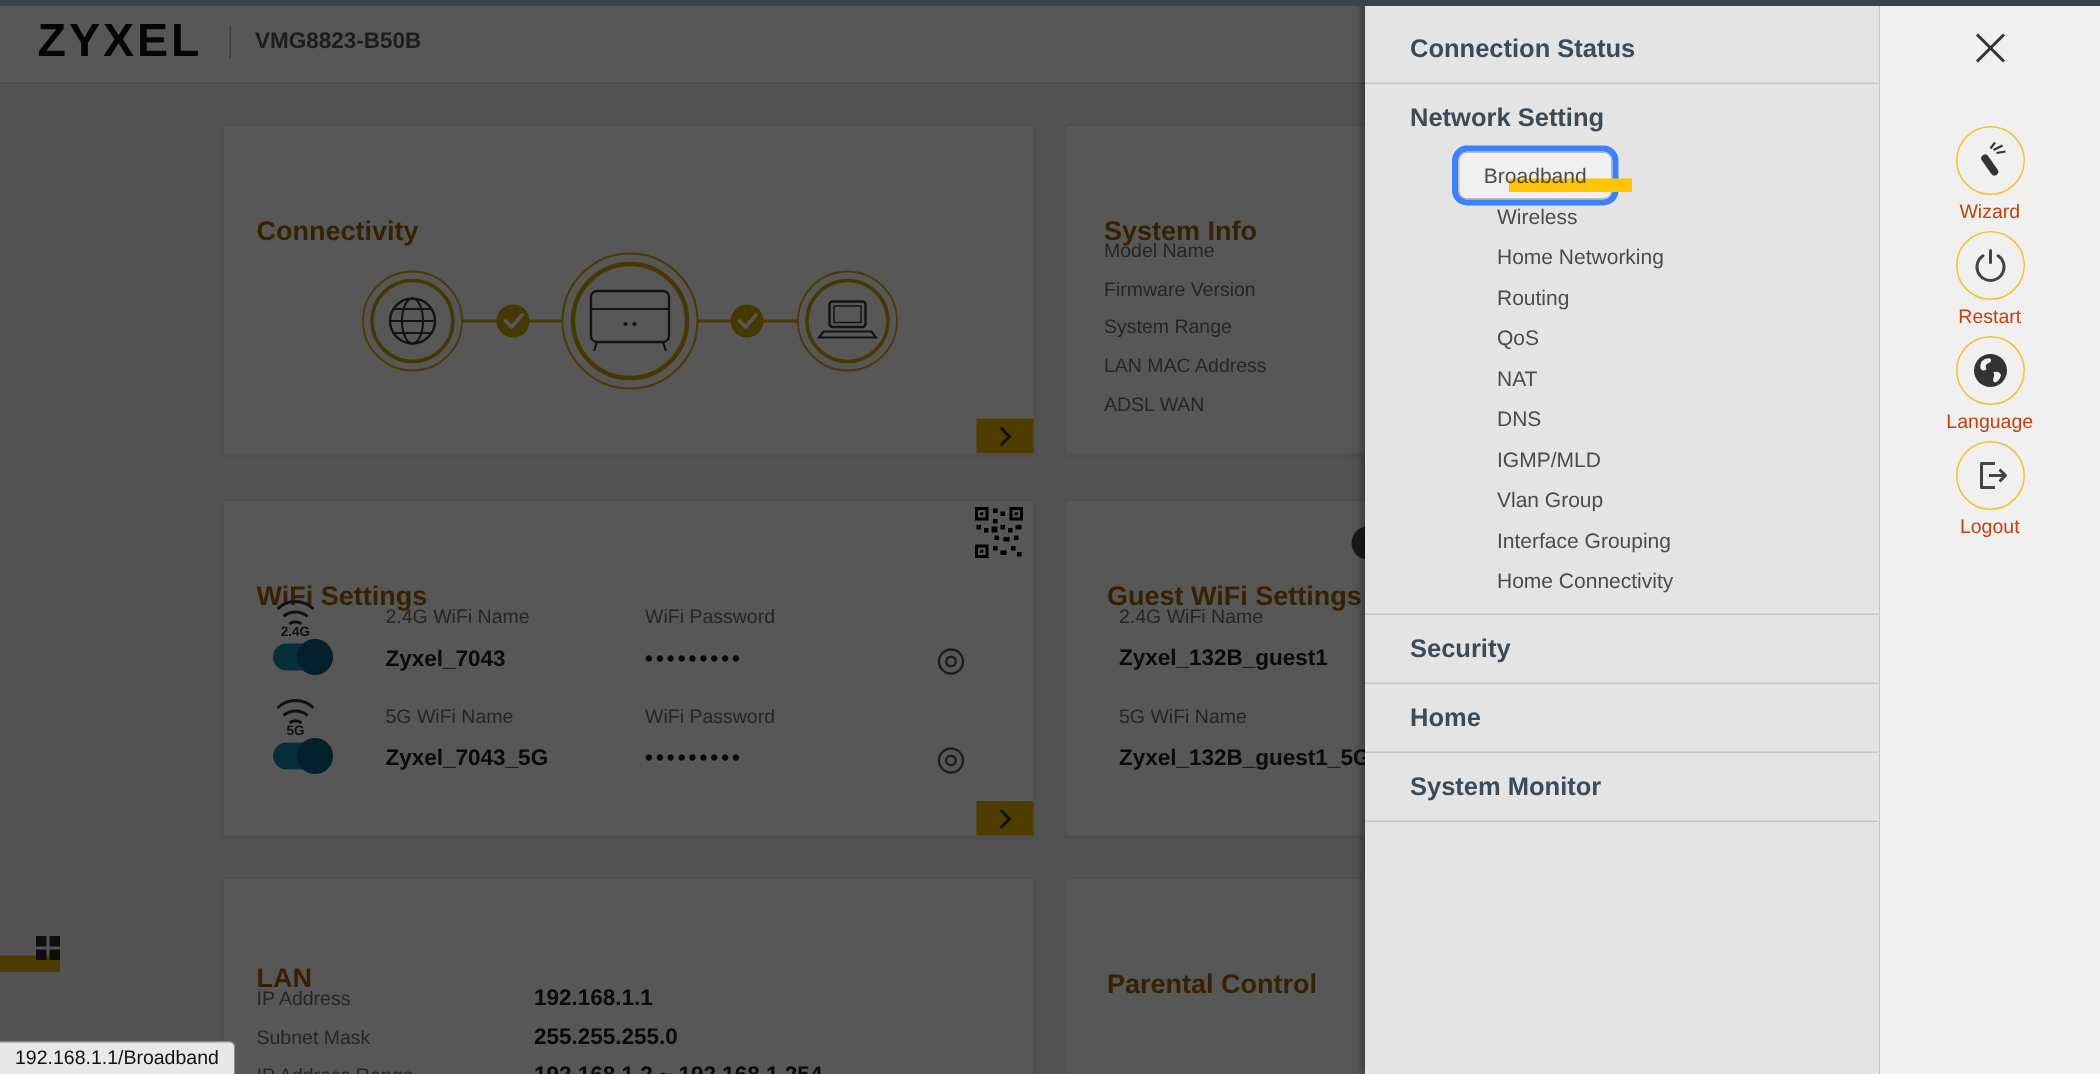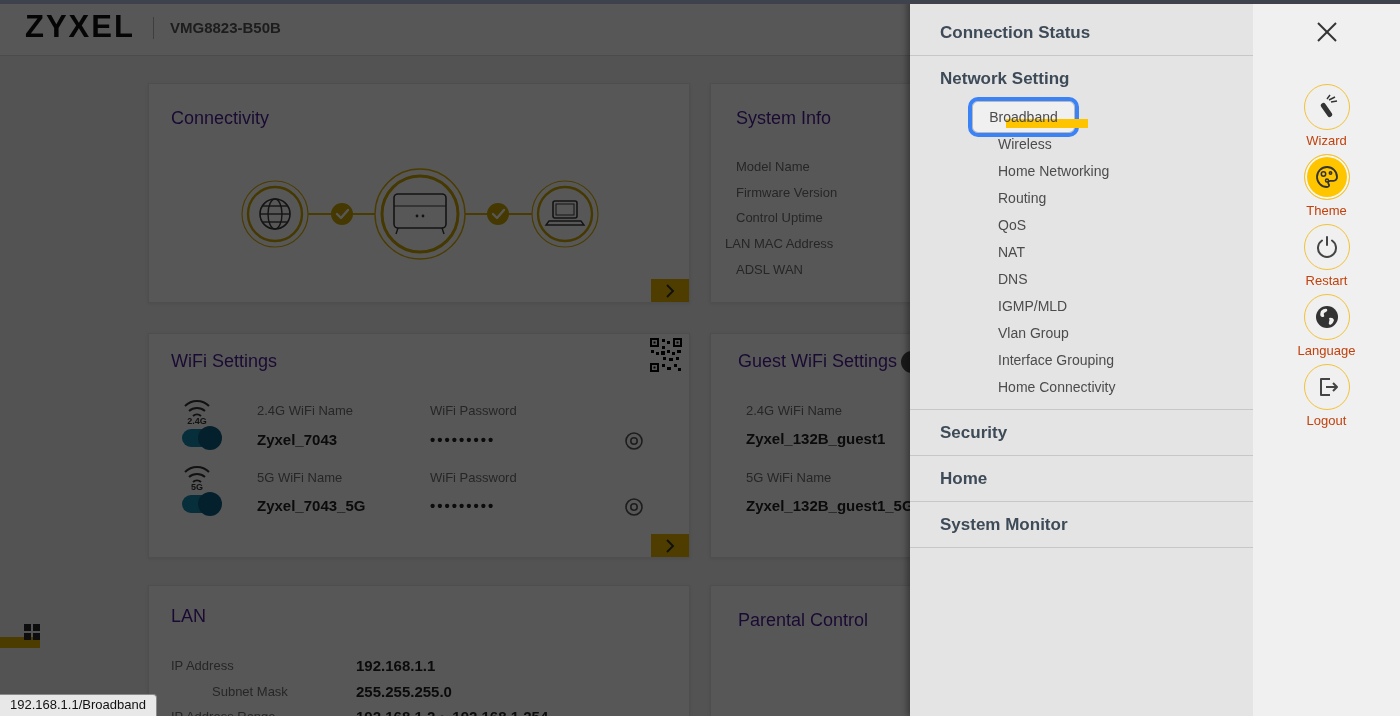--- a/index.html
+++ b/index.html
@@ -8,21 +8,21 @@
   .abs { position:absolute; }
 
   
   .stage { position:absolute; inset:0; z-index:1; }
   .app-header { position:absolute; left:0; top:0; width:100%; height:56px; background:#ffffff; border-bottom:1px solid #ddd; }
   .brand { position:absolute; left:25px; top:9px; font-size:31px; font-weight:800; letter-spacing:2px; color:#111; }
   .brand-divider { position:absolute; left:153px; top:17px; width:1px; height:22px; background:#b5b5b5; }
   .model-name { position:absolute; left:170px; top:19px; font-size:15px; font-weight:700; color:#565656; }
 
   .card { position:absolute; background:#ffffff; border:1px solid #e4e4e4; box-shadow:0 1px 3px rgba(0,0,0,0.08); }
-  .card-title { position:absolute; font-size:18px; font-weight:400; color:#4c1d95; }
+  .card-title { position:absolute; font-size:18px; font-weight:700; color:#a16207;margin-top:36px; }
   .field-label { position:absolute; font-size:13px; color:#6f6f6f; }
   .field-value { position:absolute; font-size:15px; font-weight:700; color:#222; }
   .corner-chevron { position:absolute; right:0; bottom:0; width:38px; height:23px; background:#e6b400; display:flex; align-items:center; justify-content:center; }
 
   .toggle { position:absolute; width:38px; height:18px; border-radius:9px; background:#1587ad; }
   .toggle .knob { position:absolute; right:-2px; top:-3px; width:24px; height:24px; border-radius:50%; background:#0b5f80; }
   .pwd-dots { letter-spacing:2px; font-size:15px; font-weight:700; color:#222; }
 
   .guest-toggle-knob { position:absolute; width:22px; height:22px; border-radius:50%; background:#4a4a4a; }
 
@@ -117,22 +117,22 @@
         <svg width="12" height="16" viewBox="0 0 12 16">
             <polyline points="3,2 9,8 3,14" fill="none" stroke="#333" stroke-width="2"></polyline>
           </svg>
       </div>
     </div>
 
     <div class="card" style="left:710px; top:83px; width:542px; height:220px;">
       <div class="card-title" style="left:25px; top:24px;">System Info</div>
       <div class="field-label" style="left:25px; top:75px;">Model Name</div>
       <div class="field-label" style="left:25px; top:101px;">Firmware Version</div>
-      <div class="field-label" style="left:25px; top:126px;">Control Uptime</div>
-      <div class="field-label" style="left:14px; top:152px;">LAN MAC Address</div>
+      <div class="field-label" style="left:25px; top:126px;">System Range</div>
+      <div class="field-label" style="left:25px; top:152px;">LAN MAC Address</div>
       <div class="field-label" style="left:25px; top:178px;">ADSL WAN</div>
     </div>
 
     <div class="card" style="left:148px; top:333px; width:542px; height:225px;">
       <div class="card-title" style="left:22px; top:17px;">WiFi Settings</div>
 
       <svg class="abs" style="left:500px; top:3px;" width="34" height="36" viewBox="0 0 34 36">
         <rect width="34" height="36" fill="#fff"></rect>
         <rect x="1" y="1" width="9" height="9" fill="#000"></rect>
           <rect x="3" y="3" width="5" height="5" fill="#fff"></rect>
@@ -210,21 +210,21 @@
       <div class="field-label" style="left:35px; top:69px;">2.4G WiFi Name</div>
       <div class="field-value" style="left:35px; top:96px;">Zyxel_132B_guest1</div>
       <div class="field-label" style="left:35px; top:136px;">5G WiFi Name</div>
       <div class="field-value" style="left:35px; top:163px;">Zyxel_132B_guest1_5G</div>
     </div>
 
     <div class="card" style="left:148px; top:585px; width:542px; height:200px;">
       <div class="card-title" style="left:22px; top:20px;">LAN</div>
       <div class="field-label" style="left:22px; top:72px;">IP Address</div>
       <div class="field-value" style="left:207px; top:71px;">192.168.1.1</div>
-      <div class="field-label" style="left:22px; top:98px;margin-left:41px;">Subnet Mask</div>
+      <div class="field-label" style="left:22px; top:98px;">Subnet Mask</div>
       <div class="field-value" style="left:207px; top:97px;">255.255.255.0</div>
       <div class="field-label" style="left:22px; top:123px;">IP Address Range</div>
       <div class="field-value" style="left:207px; top:122px;">192.168.1.2 ~ 192.168.1.254</div>
     </div>
 
     <div class="card" style="left:710px; top:585px; width:542px; height:200px;">
       <div class="card-title" style="left:27px; top:24px;">Parental Control</div>
     </div>
 
     <div class="mini-grid">
@@ -276,31 +276,20 @@
           <svg width="26" height="26" viewBox="0 0 26 26">
             <rect x="10" y="8" width="5" height="16" rx="2.5" transform="rotate(-35 12.5 16)" fill="#333"></rect>
             <line x1="15" y1="6" x2="21" y2="3" stroke="#333" stroke-width="1.4"></line>
             <line x1="17" y1="8" x2="23" y2="7" stroke="#333" stroke-width="1.4"></line>
             <line x1="13" y1="5" x2="16" y2="1" stroke="#333" stroke-width="1.4"></line>
           </svg>
         </div>
         <div class="qb-label">Wizard</div>
       </div>
 
-      <div class="qb-item">
-        <div class="qb-circle filled">
-          <svg width="26" height="26" viewBox="0 0 26 26">
-            <path d="M13 3 a10 10 0 1 0 0 20 c2.5 0 2.5-2 1.5-3.2 -1-1.2 0-3 2-3 l3 0 a3.5 3.5 0 0 0 3.5-3.8 A10 10 0 0 0 13 3 z" fill="none" stroke="#333" stroke-width="1.8"></path>
-            <circle cx="9.5" cy="10" r="2.2" fill="none" stroke="#333" stroke-width="1.5"></circle>
-            <circle cx="13" cy="16.5" r="1.5" fill="none" stroke="#333" stroke-width="1.5"></circle>
-            <circle cx="16.5" cy="9" r="1.2" fill="none" stroke="#333" stroke-width="1.5"></circle>
-          </svg>
-        </div>
-        <div class="qb-label">Theme</div>
-      </div>
 
       <div class="qb-item">
         <div class="qb-circle">
           <svg width="26" height="26" viewBox="0 0 26 26">
             <path d="M8 6.5 a9 9 0 1 0 10 0" fill="none" stroke="#444" stroke-width="2" stroke-linecap="round"></path>
             <line x1="13" y1="3" x2="13" y2="11" stroke="#444" stroke-width="2" stroke-linecap="round"></line>
           </svg>
         </div>
         <div class="qb-label">Restart</div>
       </div>

